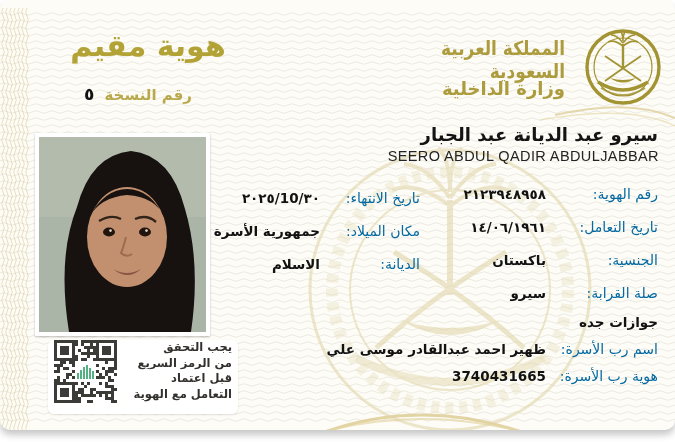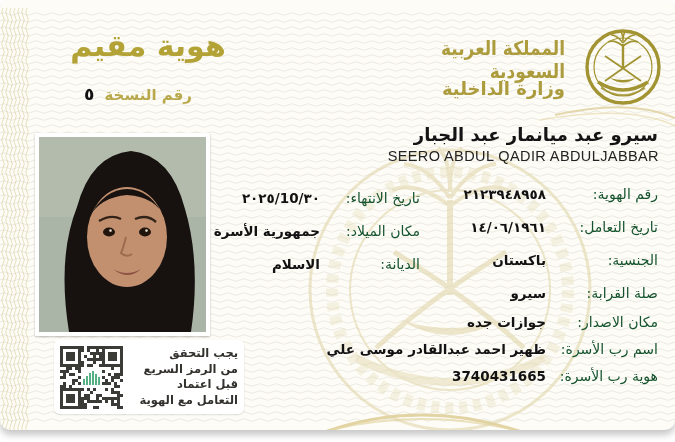--- a/index.html
+++ b/index.html
@@ -31,32 +31,32 @@
            letter-spacing:.4px;}
 
   
   .photo{position:absolute;left:35px;top:133px;width:175px;height:203px;
          background:#fff;padding:4px;box-sizing:border-box;
          box-shadow:0 1px 2px rgba(0,0,0,.25);}
   .photo svg{display:block;}
 
   
   .frow{position:absolute;direction:rtl;display:flex;align-items:baseline;}
-  .frow .lbl{color:#14532d;font-size:14px;flex:0 0 auto;}
+  .frow .lbl{color:#0369a1;font-size:14px;flex:0 0 auto;}
   .frow .val{color:#121212;font-weight:bold;font-size:13.5px;}
   .col-r{right:17px;}  .col-r .lbl{width:112px;}
   .col-m{right:255px;} .col-m .lbl{width:100px;}
   .r1{top:186px;} .r2{top:219px;} .r3{top:252px;} .r4{top:285px;}
   .r5{top:314px;} .r6{top:341px;} .r7{top:368px;}
   .m1{top:190px;} .m2{top:223px;} .m3{top:256px;}
 
   
-  .qr-panel{position:absolute;left:54px;top:340px;width:190px;height:74px;
+  .qr-panel{position:absolute;left:48px;top:340px;width:190px;height:74px;
             background:rgba(255,255,255,.95);border-radius:6px;
-            display:flex;flex-direction:row;align-items:center;
+            display:flex;flex-direction:row;
             box-shadow:0 1px 2px rgba(0,0,0,.12);}
   .qr-box{position:relative;width:63px;height:63px;margin-left:6px;flex:0 0 auto;
           background:#fff;}
   .qr-box .cell{position:absolute;width:3px;height:3px;background:#3b3b38;}
   .qr-logo{position:absolute;left:21px;top:21px;width:21px;height:21px;background:#fff;
            display:flex;align-items:flex-end;justify-content:center;gap:1px;padding-bottom:3px;
            box-sizing:border-box;}
   .qr-logo i{display:block;width:2px;background:#55b183;}
   .qr-notice{flex:1;direction:rtl;text-align:right;padding-left:8px;padding-right:6px;
              font-size:11.5px;font-weight:bold;color:#33312d;line-height:15.5px;}
@@ -106,21 +106,21 @@
       <circle cx="40" cy="41" r="29" stroke-width="1.2"></circle>
       <path d="M40 18 v24" stroke-width="2.4"></path>
       <path d="M40 20 q-9-7 -15-4 M40 20 q9-7 15-4 M40 17 q-6-8 -12-8 M40 17 q6-8 12-8 M40 15 q0-8 -3-10 M40 15 q0-8 3-10" stroke-width="1.6"></path>
       <path d="M22 55 Q40 42 58 30 M58 55 Q40 42 22 30" stroke-width="1.8"></path>
       <path d="M27 52 Q40 61 53 52 Q40 56 27 52" fill="#a39433" stroke="none"></path>
       <path d="M15 56 Q40 72 65 56" stroke-width="3.4"></path>
       <path d="M18 62 Q40 76 62 62" stroke-width="2" opacity="0.8"></path>
     </g>
   </svg>
 
-  <div class="name-ar">سيرو عبد ميانمار عبد الجبار</div>
+  <div class="name-ar">سيرو عبد الديانة عبد الجبار</div>
   <div class="name-en">SEERO ABDUL QADIR ABDULJABBAR</div>
 
   <div class="photo">
     <svg width="167" height="195" viewBox="0 0 167 195">
       <rect width="167" height="195" fill="#abb5a7"></rect>
       <rect width="167" height="80" fill="#b5beae" opacity="0.7"></rect>
       <path d="M30 195 Q18 120 38 70 Q52 18 92 14 Q132 18 146 72 Q162 126 152 195 Z" fill="#17120f"></path>
       <ellipse cx="88" cy="100" rx="40" ry="50" fill="#c2906f"></ellipse>
       <path d="M50 80 Q66 52 88 52 Q112 52 126 82 Q118 60 88 58 Q62 60 50 80 Z" fill="#17120f"></path>
       <path d="M60 84 q12-7 22-2" stroke="#33241a" stroke-width="2.4" fill="none"></path>
@@ -145,21 +145,20 @@
   </div>
   <div class="frow col-r r3">
     <span class="lbl">الجنسية:</span>
     <span class="val">باكستان</span>
   </div>
   <div class="frow col-r r4">
     <span class="lbl">صلة القرابة:</span>
     <span class="val">سيرو</span>
   </div>
   <div class="frow col-r r5">
-    <span class="lbl">مكان الاصدار:</span>
     <span class="val">جوازات جده</span>
   </div>
   <div class="frow col-r r6">
     <span class="lbl">اسم رب الأسرة:</span>
     <span class="val">ظهير احمد عبدالقادر موسى علي</span>
   </div>
   <div class="frow col-r r7">
     <span class="lbl">هوية رب الأسرة:</span>
     <span class="val">3740431665</span>
   </div>

